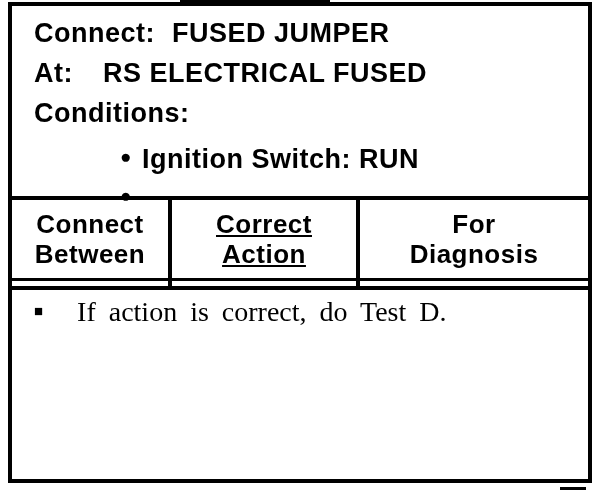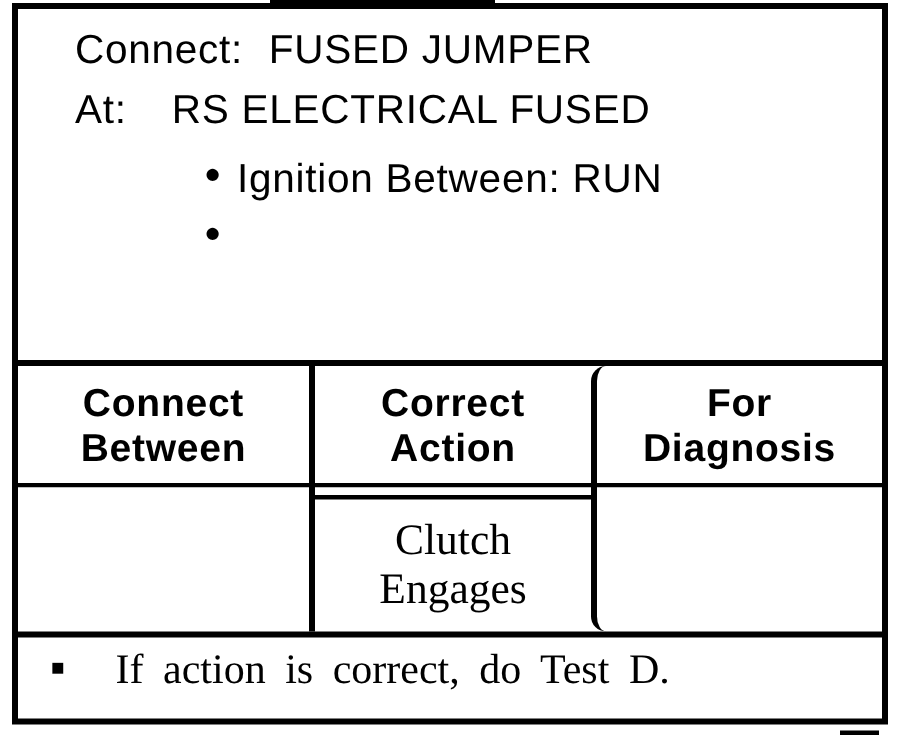--- a/index.html
+++ b/index.html
@@ -14,40 +14,40 @@
 
   
   .card{
     position:absolute;left:8px;top:2px;width:584px;height:481px;
     border:4px solid #000;box-sizing:border-box;background:#fff;
     display:flex;flex-direction:column;
   }
 
   
   .top{
-    height:234px;box-sizing:border-box;
+    height:190px;box-sizing:border-box;
     padding:14px 12px 0 22px;
-    font-weight:400;font-size:27px;letter-spacing:.5px;line-height:1;margin-left:16px;
+    font-weight:700;font-size:27px;letter-spacing:.5px;line-height:1;
   }
   .line{margin-bottom:13px;}
   .lab{margin-right:9px;}
   .lab-at{margin-right:22px;}
   .bullets{margin-top:16px;}
   .bitem{display:flex;align-items:flex-start;padding-left:86px;margin-bottom:7px;}
   .bdot{font-size:19px;line-height:27px;margin-right:10px;}
   .btext{white-space:pre-line;line-height:32px;}
 
   
   .mid{
     border-top:4px solid #000;
     display:flex;width:100%;box-sizing:border-box;
   }
-  .col{width:194px;display:flex;flex-direction:column;}
-  .col-2{width:184px;}
-  .col-3{flex:1;width:auto;border-radius:10px;}
+  .col{width:156px;display:flex;flex-direction:column;}
+  .col-2{width:184px;text-decoration:underline;}
+  .col-3{flex:1;width:auto;}
   .col + .col{border-left:4px solid #000;}
   .hcell{
     height:81px;box-sizing:border-box;border-bottom:3px solid #000;
     display:flex;align-items:center;justify-content:center;text-align:center;
     font-weight:700;font-size:26px;letter-spacing:.5px;line-height:30px;
     white-space:pre-line;
   }
   .gaprow{height:5px;background:#fff;}
   .dcell{
     height:91px;box-sizing:border-box;border-top:3px solid #000;
@@ -77,44 +77,43 @@
 
     <div class="top">
       <div class="line">
         <span class="lab">Connect:</span>
         <span>FUSED JUMPER</span>
       </div>
       <div class="line">
         <span class="lab lab-at">At:</span>
         <span>RS ELECTRICAL FUSED</span>
       </div>
+      <div class="line">Conditions:</div>
 
       <div class="bullets">
         <div class="bitem">
           <span class="bdot">●</span>
-          <span class="btext">Ignition Between: RUN</span>
+          <span class="btext">Ignition Switch: RUN</span>
         </div>
         <div class="bitem">
           <span class="bdot">●</span>
         </div>
       </div>
     </div>
 
     <div class="mid">
       <div class="col col-1">
         <div class="hcell">Connect
 Between</div>
         <div class="gaprow"></div>
       </div>
       <div class="col col-2">
         <div class="hcell">Correct
 Action</div>
         <div class="gaprow"></div>
-        <div class="dcell">Clutch
-Engages</div>
       </div>
       <div class="col col-3">
         <div class="hcell">For
 Diagnosis</div>
         <div class="gaprow"></div>
       </div>
     </div>
 
     <div class="foot">
       <span class="bsq">■</span>

